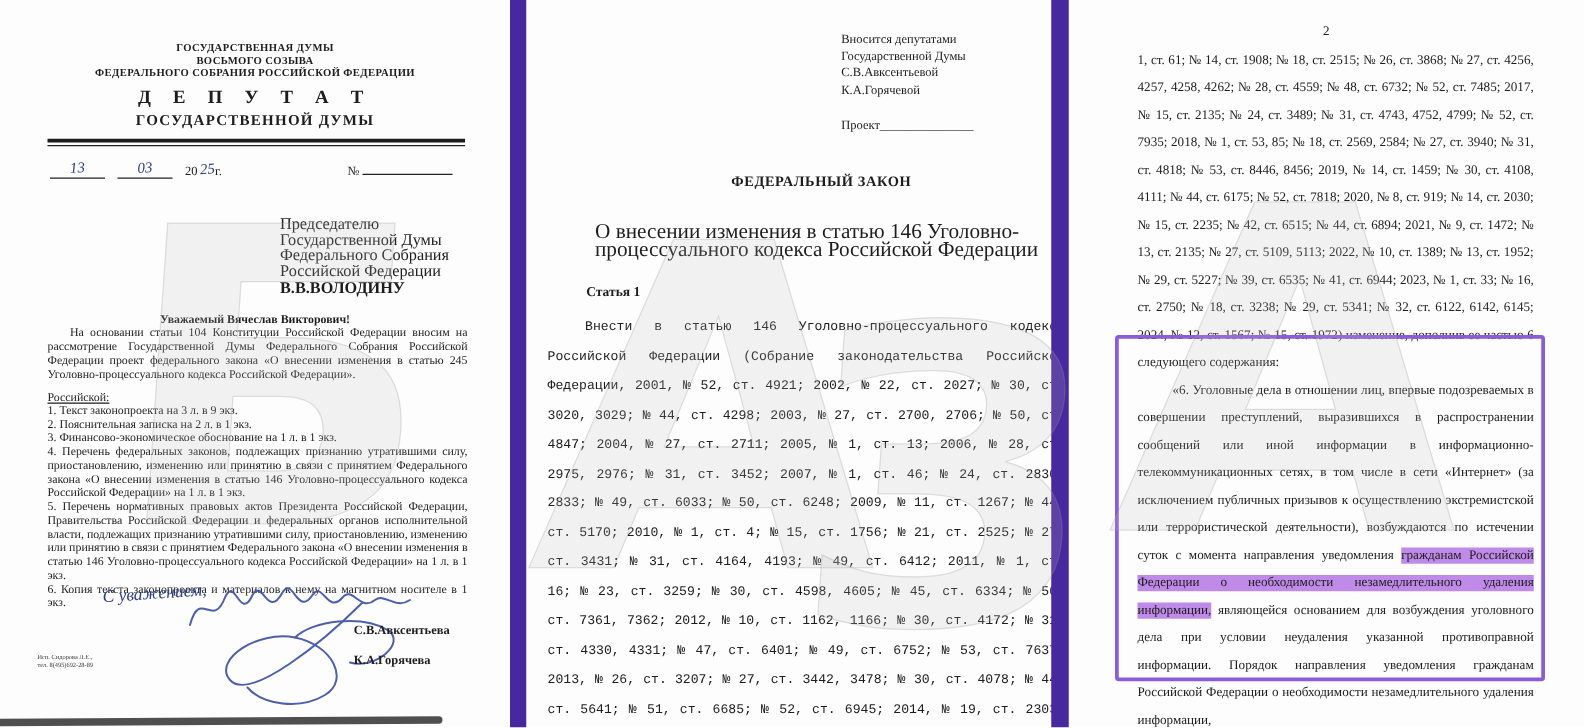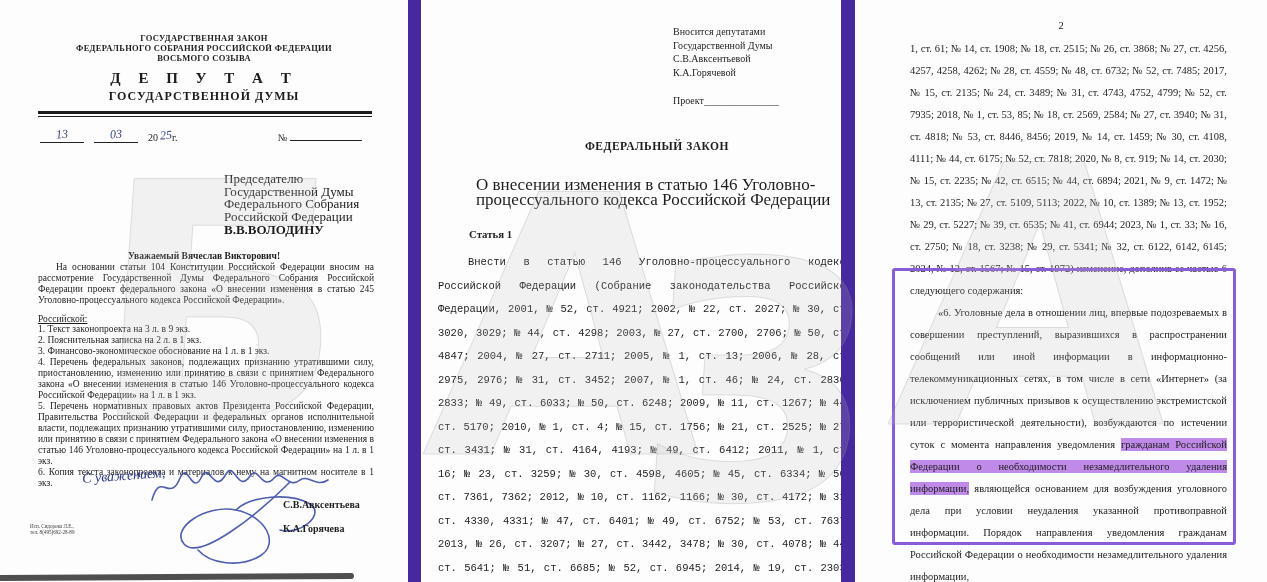--- a/index.html
+++ b/index.html
@@ -70,23 +70,23 @@
   .annot-box{position:absolute;left:37px;top:268px;width:338px;height:271px;border:3px solid #8a5cd8;
              border-radius:3px;z-index:6;pointer-events:none;}
 </style>
 </head>
 <body>
 
 <div id="root">
 
   <div class="page" id="page1">
     <div class="p1-head">
-      <div class="l">ГОСУДАРСТВЕННАЯ ЗАКОН</div>
+      <div class="l">ГОСУДАРСТВЕННАЯ ДУМЫ</div>
+      <div class="l">ВОСЬМОГО СОЗЫВА</div>
       <div class="l">ФЕДЕРАЛЬНОГО СОБРАНИЯ РОССИЙСКОЙ ФЕДЕРАЦИИ</div>
-      <div class="l">ВОСЬМОГО СОЗЫВА</div>
       <div class="p1-dep">Д Е П У Т А Т</div>
       <div class="p1-sub">ГОСУДАРСТВЕННОЙ ДУМЫ</div>
     </div>
     <div class="p1-rule"></div>
 
     <div class="p1-dateline">
       <span class="slot"><span class="hand">13</span></span>
       <span class="slot"><span class="hand">03</span></span>
       <span class="yr">20</span>
         <span class="hand">25</span>

